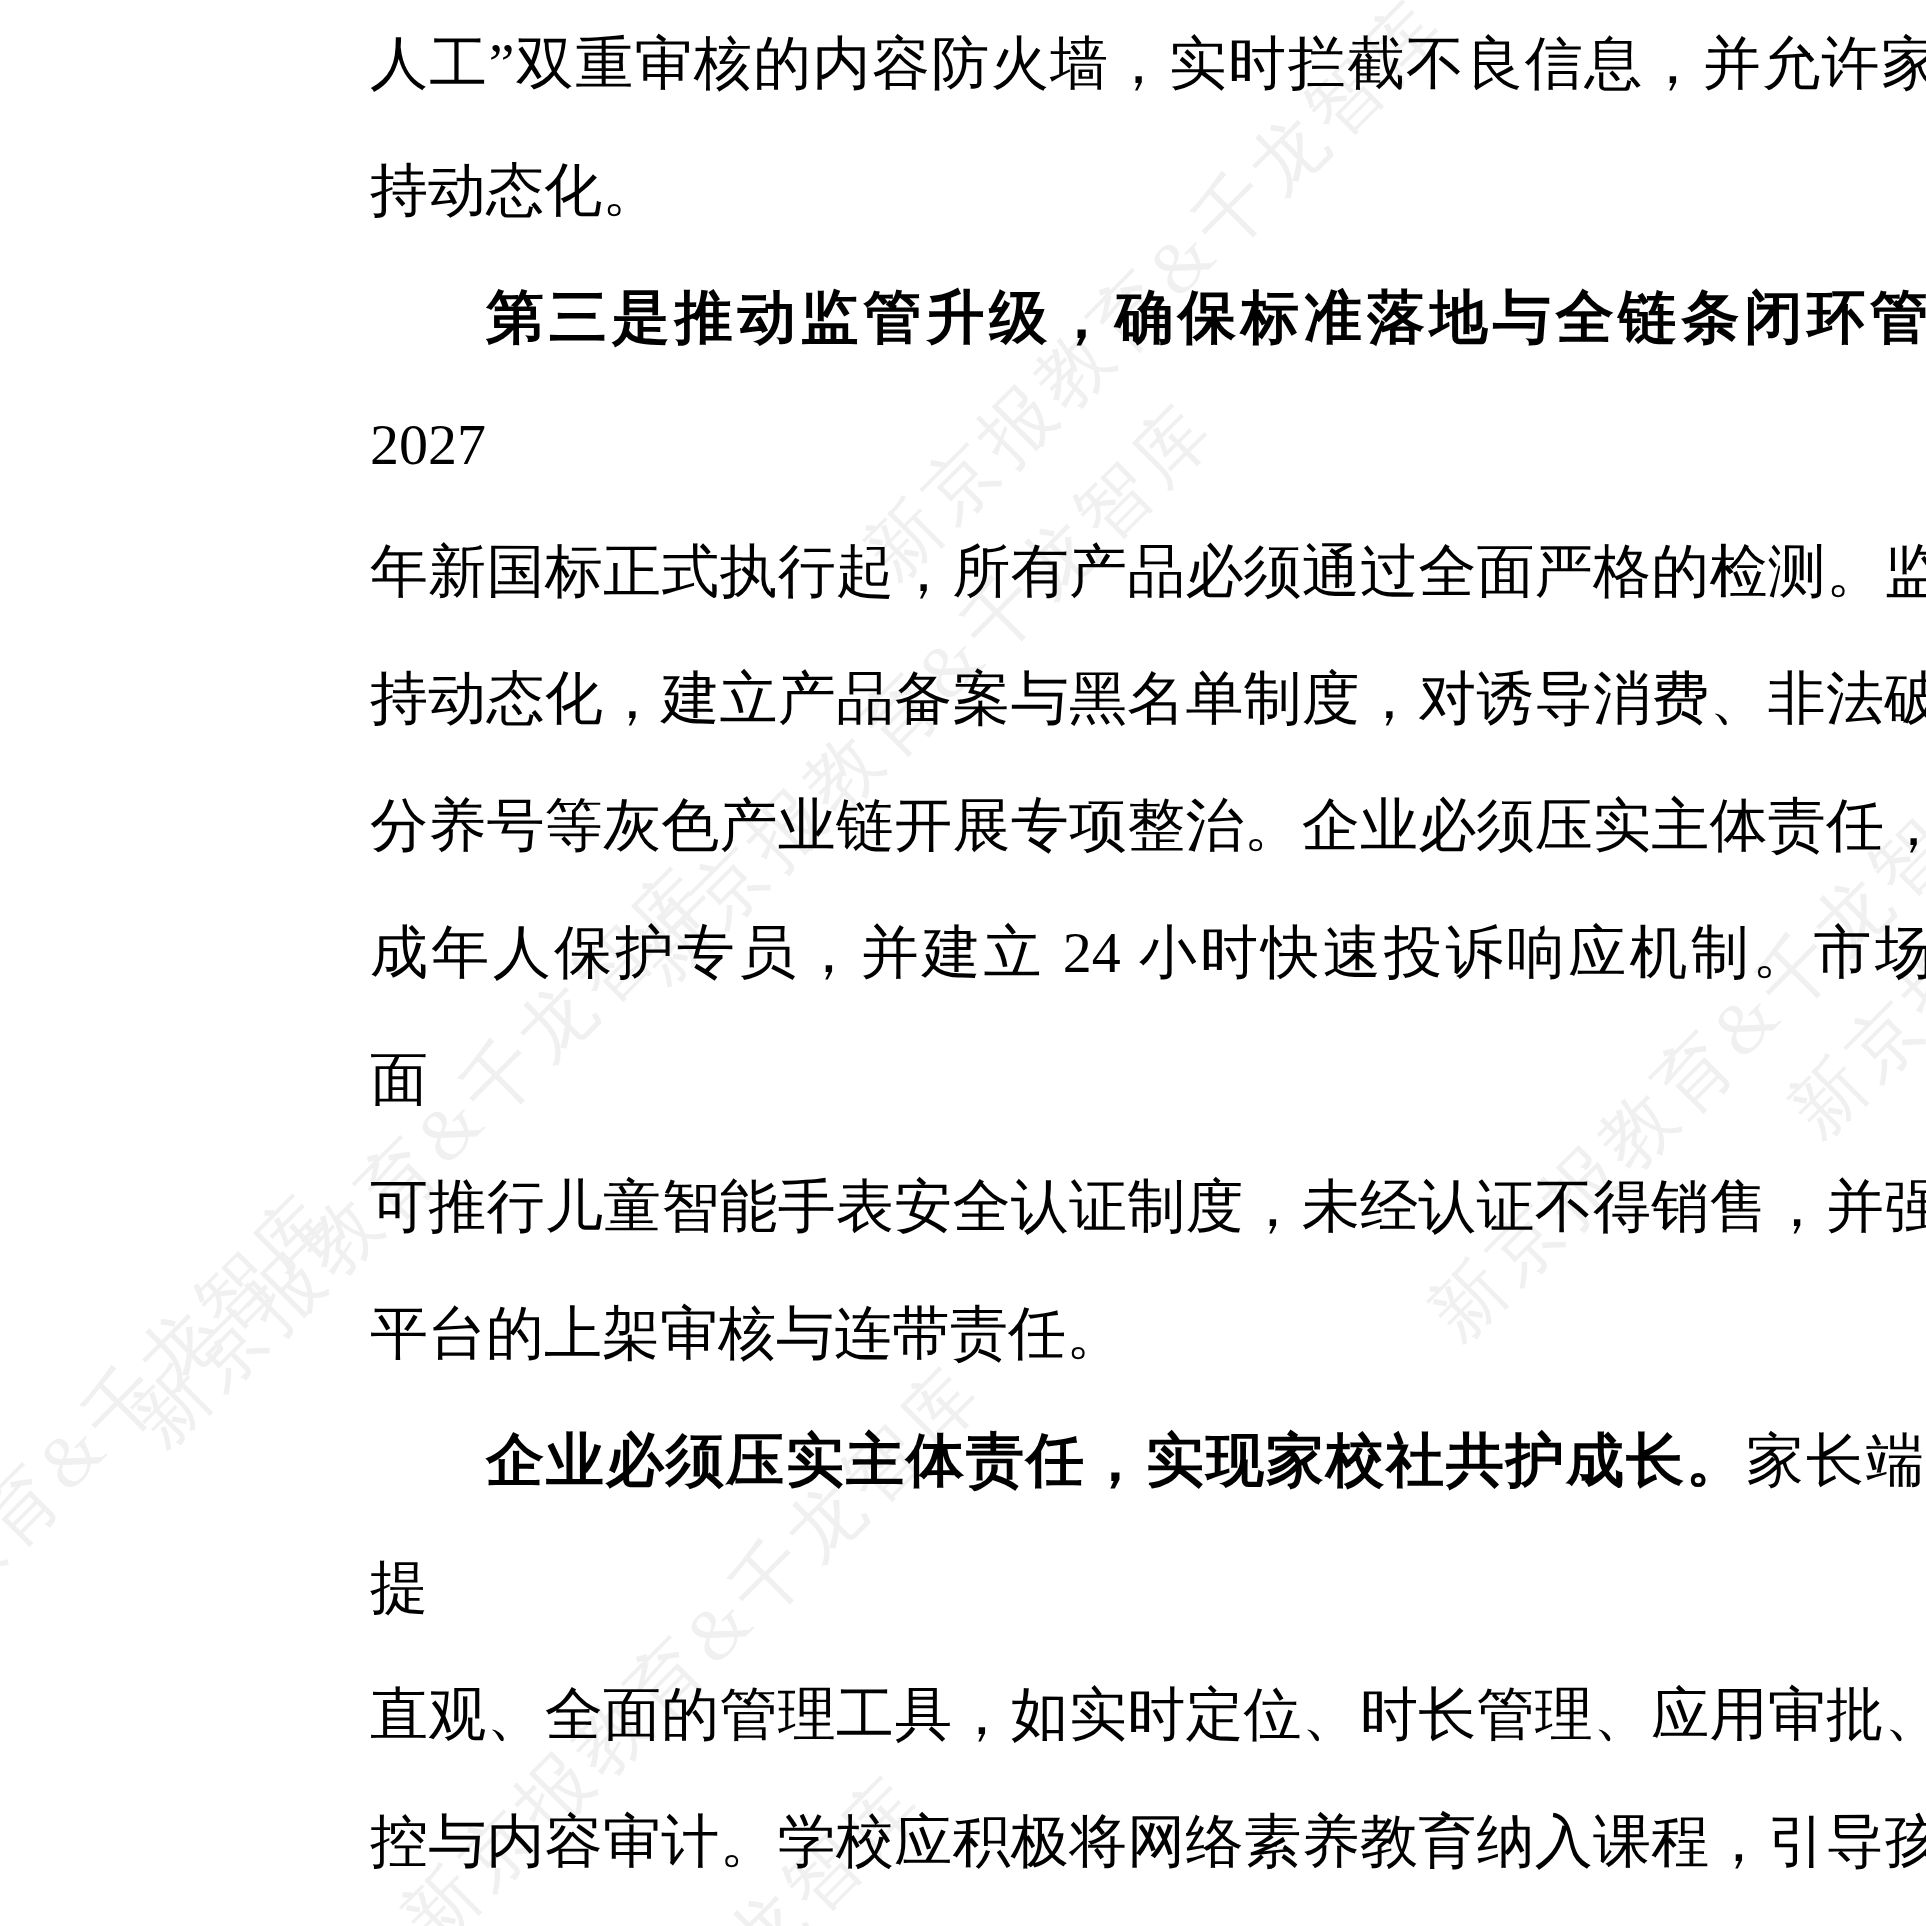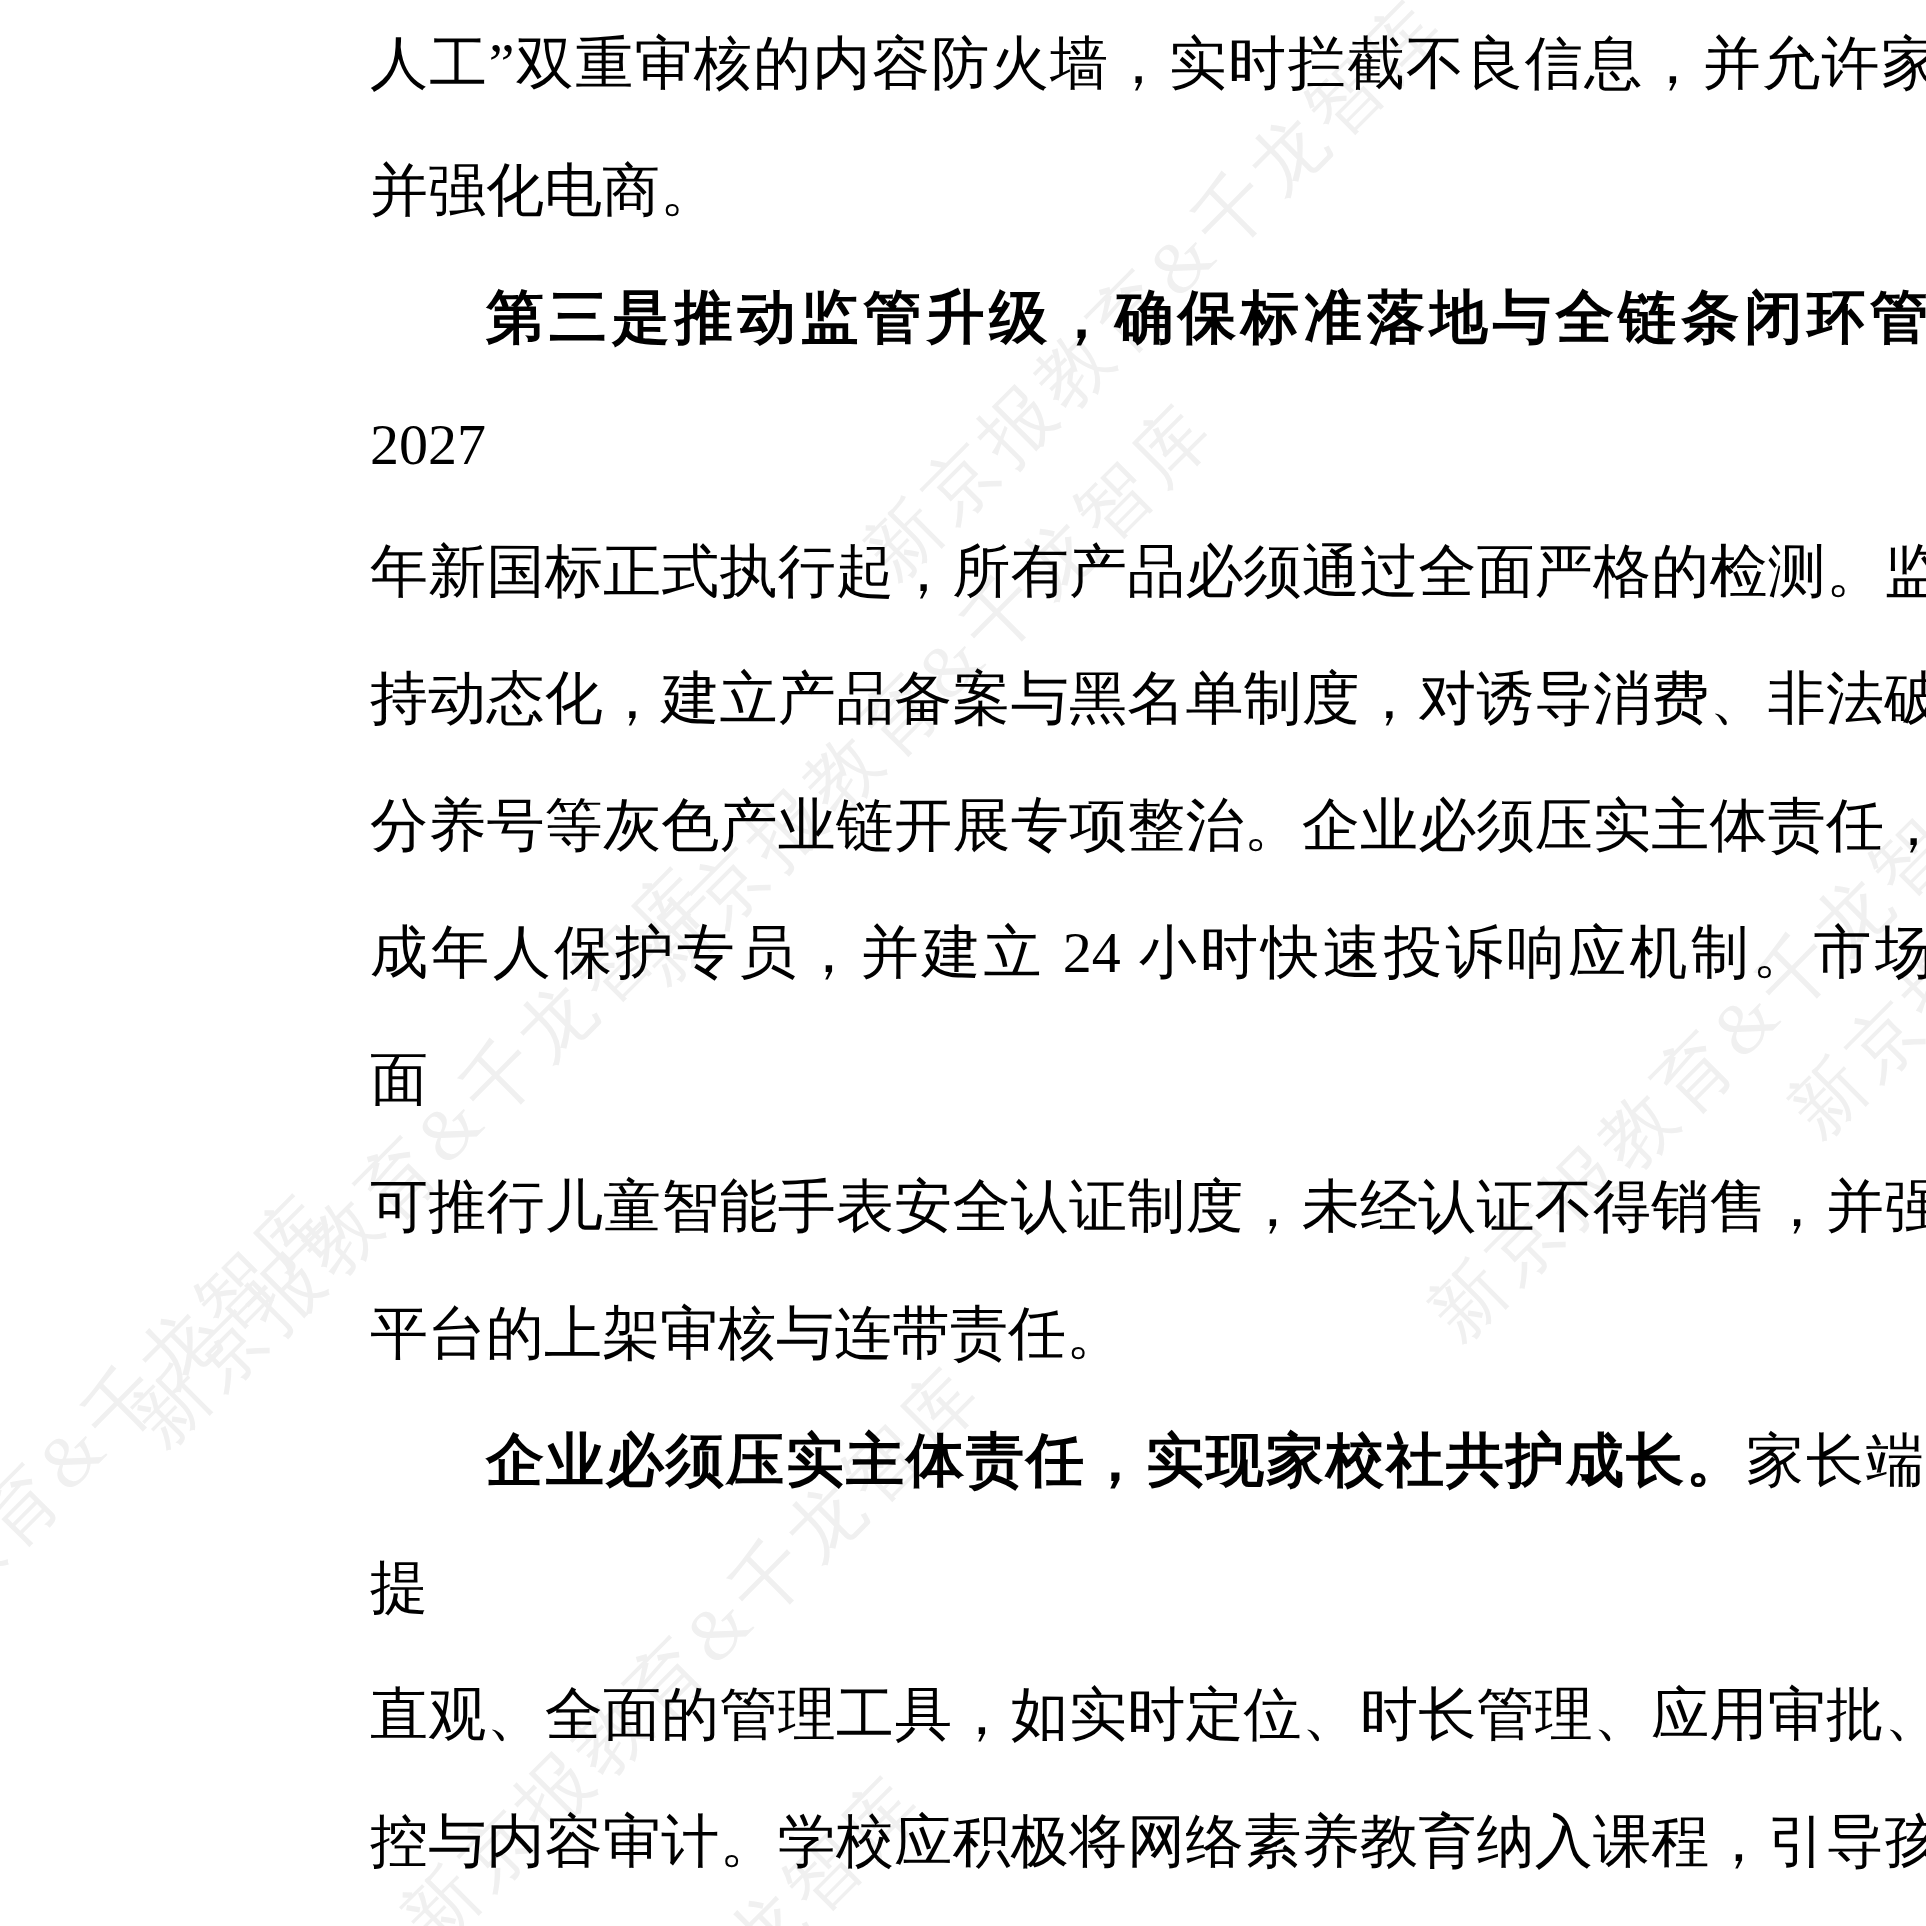--- a/index.html
+++ b/index.html
@@ -66,21 +66,21 @@
 
     <span class="wm w7">新京报教育&amp;千龙智库</span>
 
     <span class="wm w12">新京报教育&amp;千龙智库</span>
     <span class="wm w13">新京报教育&amp;千龙智库</span>
     <span class="wm w14">新京报教育&amp;千龙智库</span>
   </div>
 
   <div class="content">
     <div class="line"><span class="sb"></span><span>人工”双重审核的内容防火墙，实时拦截不良信息，并允许家长自定</span></div>
-    <div class="line plast"><span class="sb"></span><span>并强化电商。</span></div>
+    <div class="line plast"><span class="sb"></span><span>持动态化。</span></div>
     <div class="line indent"><span class="sb">第三是推动监管升级，确保标准落地与全链条闭环管理。</span><span>自 2027</span></div>
     <div class="line"><span class="sb"></span><span>年新国标正式执行起，所有产品必须通过全面严格的检测。监管应保</span></div>
     <div class="line"><span class="sb"></span><span>持动态化，建立产品备案与黑名单制度，对诱导消费、非法破解、刷</span></div>
     <div class="line"><span class="sb"></span><span>分养号等灰色产业链开展专项整治。企业必须压实主体责任，设立未</span></div>
     <div class="line"><span class="sb"></span><span>成年人保护专员，并建立 24 小时快速投诉响应机制。市场准入层面，</span></div>
     <div class="line"><span class="sb"></span><span>可推行儿童智能手表安全认证制度，未经认证不得销售，并强化电商</span></div>
     <div class="line plast"><span class="sb"></span><span>平台的上架审核与连带责任。</span></div>
     <div class="line indent"><span class="sb">企业必须压实主体责任，实现家校社共护成长。</span><span>家长端 App 应提供</span></div>
     <div class="line"><span class="sb"></span><span>直观、全面的管理工具，如实时定位、时长管理、应用审批、消费监</span></div>
     <div class="line"><span class="sb"></span><span>控与内容审计。学校应积极将网络素养教育纳入课程，引导孩子理解</span></div>

